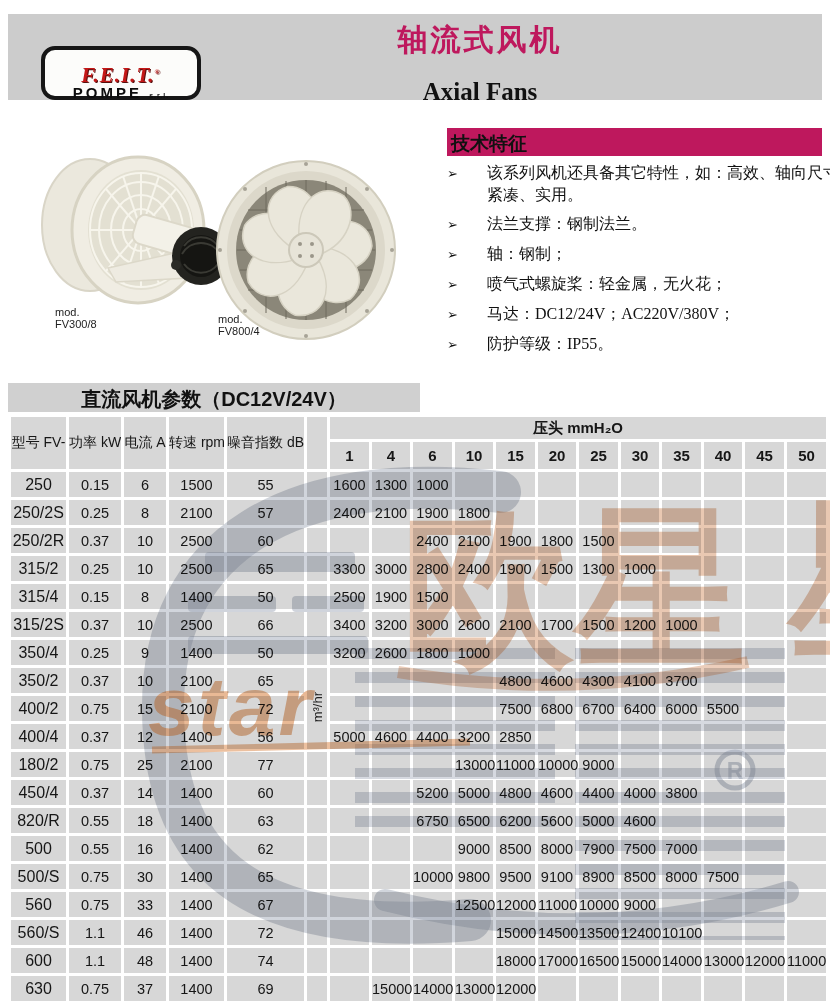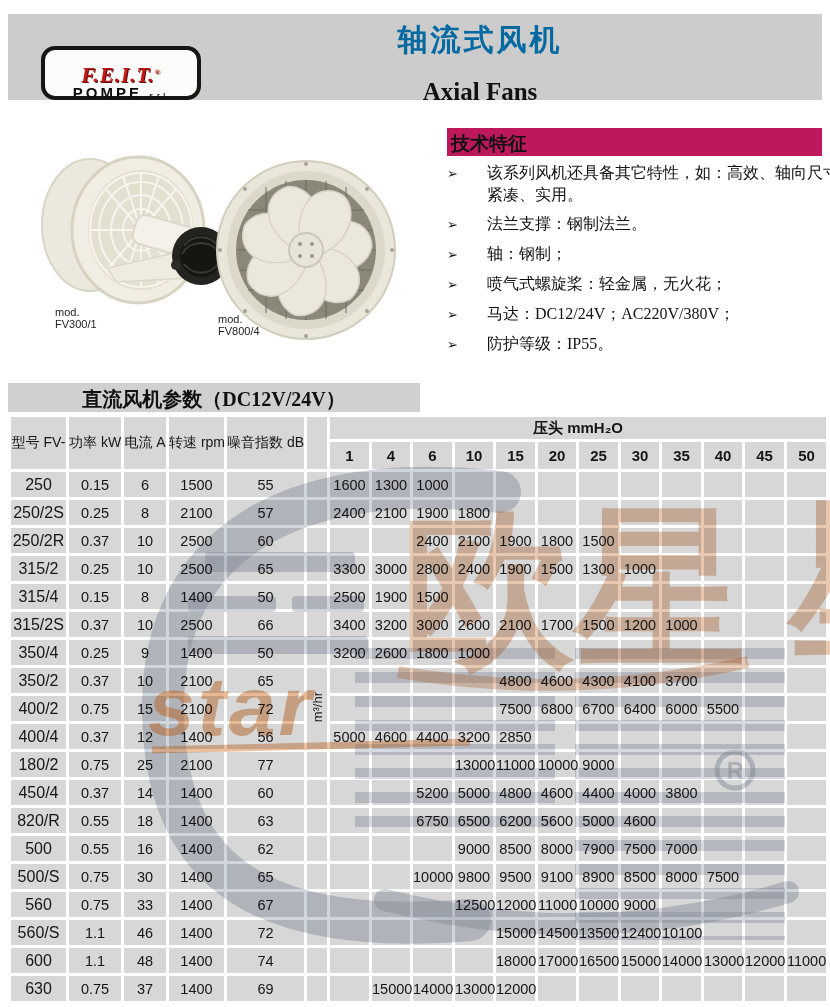--- a/index.html
+++ b/index.html
@@ -3,21 +3,21 @@
 <meta charset="utf-8">
 <style>
   html,body{margin:0;padding:0;}
   body{
     width:830px;height:1007px;position:relative;overflow:hidden;
     background:#ffffff;font-family:"Liberation Sans",sans-serif;color:#111;
   }
   
   .banner{position:absolute;left:8px;top:14px;width:814px;height:86px;background:#cccccc;}
   .banner-titles{position:absolute;left:150px;right:20px;top:6px;text-align:center;}
-  .title-cn{font-size:30px;font-weight:bold;letter-spacing:3px;color:#0369a1;}
+  .title-cn{font-size:30px;font-weight:bold;letter-spacing:3px;color:#be185d;}
   .title-en{font-size:25px;font-weight:bold;font-family:"Liberation Serif",serif;margin-top:17px;}
   .logo{position:absolute;left:33px;top:32px;width:160px;height:54px;box-sizing:border-box;
     background:#fcfcfa;border:4px solid #161616;border-radius:14px;text-align:center;padding-top:13px;}
   .logo-feit{font-family:"Liberation Serif",serif;font-style:italic;font-weight:bold;font-size:21px;
     color:#c41818;letter-spacing:1px;line-height:19px;text-shadow:1px 1px 0 #57100e;}
   .logo-reg{font-size:7px;vertical-align:super;}
   .logo-pompe{font-size:15px;font-weight:bold;letter-spacing:3px;line-height:16px;color:#0d0d0d;}
   .logo-srl{font-size:7px;font-weight:bold;letter-spacing:1px;}
   
   .fan1{position:absolute;left:38px;top:150px;}
@@ -28,21 +28,21 @@
   
   .features-bar{position:absolute;left:447px;top:128px;width:375px;height:28px;background:#be185d;box-sizing:border-box;padding:3px 0 0 4px;}
   .features-heading{font-size:19px;font-weight:bold;}
   .features-list{position:absolute;left:447px;top:162px;width:430px;font-family:"Liberation Serif",serif;}
   .feat-item{margin-bottom:8px;}
   .feat-line{white-space:nowrap;font-size:16px;line-height:21px;}
   .bullet{display:inline-block;width:40px;font-size:13px;}
   .cont{padding-left:40px;}
   
   .table-title{position:absolute;left:8px;top:383px;width:412px;height:29px;background:#d0d0d0;
-    box-sizing:border-box;text-align:center;font-family:Liberation Serif, serif;font-weight:bold;font-size:20px;padding-top:3px;}
+    box-sizing:border-box;text-align:center;font-family:Liberation Sans, sans-serif;font-weight:bold;font-size:20px;padding-top:3px;}
   table.spec{position:absolute;left:8px;top:414px;width:820px;border-collapse:separate;border-spacing:3px;table-layout:fixed;}
   table.spec th,table.spec td{background:#d7d7d7;text-align:center;vertical-align:middle;padding:0;color:#161616;}
   th.lh{font-size:14px;font-weight:normal;white-space:nowrap;overflow:hidden;}
   th.ph{height:22px;font-size:15px;font-weight:600;margin-top:44px;}
   tr.pnum-row th{height:27px;font-size:15px;font-weight:700;}
   tbody td{height:25px;font-size:14.5px;white-space:nowrap;overflow:visible;}
   td.model{font-size:16px;}
   td.flow{vertical-align:middle;}
   .vflow{display:inline-block;writing-mode:vertical-rl;transform:rotate(180deg);font-size:13px;color:#222;}
   
@@ -86,21 +86,21 @@
   <circle cx="163" cy="106" r="21" fill="#151512"></circle>
   <g stroke="#3a3a34" stroke-width="2" fill="none">
     <path d="M146,96 A21,21 0 0 1 180,96"></path>
       <path d="M144,104 A22,22 0 0 1 182,104"></path>
     <path d="M146,114 A21,21 0 0 0 180,114"></path>
   </g>
   <circle cx="138" cy="115" r="5" fill="#2b2b27"></circle>
 </svg>
 <div class="caption cap1">
   <div>mod.</div>
-  <div>FV300/1</div>
+  <div>FV300/8</div>
 </div>
 
 <svg class="fan2" width="192" height="192" viewBox="0 0 192 192">
   <circle cx="96" cy="94" r="89" fill="#e9e6da" stroke="#d2cebe" stroke-width="2"></circle>
   <circle cx="96" cy="94" r="79" fill="#dcd8ca"></circle>
   <circle cx="96" cy="94" r="70" fill="#8b8779"></circle>
   <g stroke="#6e6a5e" stroke-width="1">
     <line x1="30" y1="74" x2="162" y2="74"></line>
       <line x1="27" y1="94" x2="165" y2="94"></line>
     <line x1="30" y1="114" x2="162" y2="114"></line>

